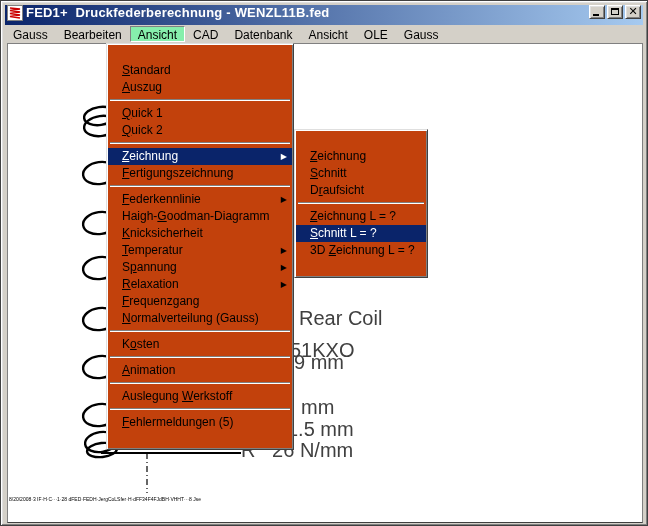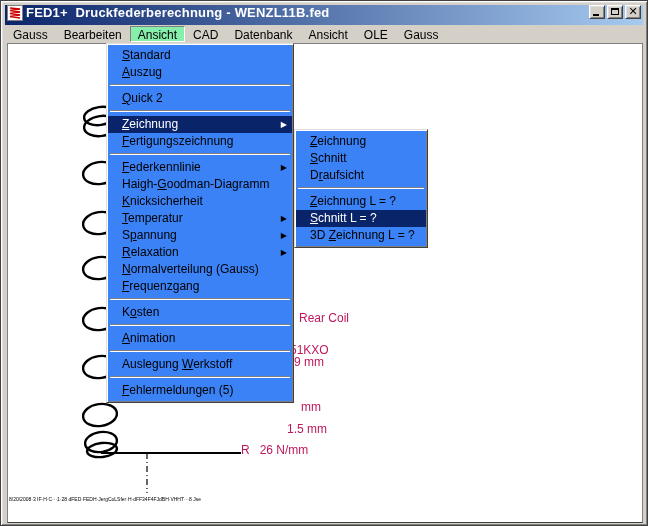--- a/index.html
+++ b/index.html
@@ -45,33 +45,33 @@
   .mb-item.pressed { border-color:#808080 #FFFFFF #FFFFFF #808080; background:#86efac; }
 
   
   #client {
     position:absolute; left:6px; top:42px; width:636px; height:480px;
     background:#FFFFFF;
     border:1px solid #808080; border-bottom-color:#404040;
     z-index:1;
   }
   #drawing-svg { position:absolute; left:0; top:0; width:648px; height:526px; z-index:2; pointer-events:none; }
-  .draw-label { position:absolute; z-index:2; color:#be185d; font-size:12px; line-height:18px; white-space:pre; }
+  .draw-label { position:absolute; z-index:2; color:#404040; font-size:20px; line-height:18px; white-space:pre; }
   #drawing-footer {
     position:absolute; left:8px; top:495px; z-index:2; color:#000;
     font-size:5px; line-height:6px; letter-spacing:0px; white-space:pre;
     transform:scaleY(0.9);
   }
 
   
   .menupanel {
-    position:absolute; background:#3b82f6; z-index:10;
+    position:absolute; background:#c2410c; z-index:10;
     border:1px solid; border-color:#DFDFDF #404040 #404040 #DFDFDF;
     box-shadow: inset 1px 1px 0 #FFFFFF, inset -1px -1px 0 #808080;
-    padding:3px 1px; font-size:12px; color:#000;
+    padding:18px 1px; font-size:12px; color:#000;
   }
   #ansicht-menu { left:105px; top:42px; width:188px; }
   #zeichnung-submenu { left:293px; top:128px; width:134px; }
   .mi {
     height:17px; line-height:17px; padding:0 6px 0 14px;
     position:relative; white-space:pre; cursor:default;
   }
   .mi.hl { background:#0A246A; color:#FFFFFF; }
   .mi .arrow {
     position:absolute; right:5px; top:0; height:17px; line-height:17px;
@@ -140,33 +140,34 @@
       <div class="draw-label" style="left: 300px; top: 397px;">mm</div>
       <div class="draw-label" style="left: 286px; top: 419px;">1.5 mm</div>
       <div class="draw-label" style="left: 240px; top: 440px;">R   26 N/mm</div>
     </div>
   <div id="drawing-footer">8/20/2008·3 IF·H·C···1·28 dFED·FEDH·JergCoLSfer·H·dFF34F4FJdBH·VHHT···8 Jse</div>
 
   <div id="ansicht-menu" class="menupanel">
       <div class="mi"><span><u>S</u>tandard</span></div>
       <div class="mi"><span><u>A</u>uszug</span></div>
       <div class="msep"></div>
+      <div class="mi"><span><u>Q</u>uick 1</span></div>
       <div class="mi"><span><u>Q</u>uick 2</span></div>
       <div class="msep"></div>
       <div class="mi hl"><span><u>Z</u>eichnung</span><span class="arrow">▶</span></div>
       <div class="mi"><span><u>F</u>ertigungszeichnung</span></div>
       <div class="msep"></div>
       <div class="mi"><span><u>F</u>ederkennlinie</span><span class="arrow">▶</span></div>
       <div class="mi"><span>Haigh-<u>G</u>oodman-Diagramm</span></div>
       <div class="mi"><span><u>K</u>nicksicherheit</span></div>
       <div class="mi"><span><u>T</u>emperatur</span><span class="arrow">▶</span></div>
       <div class="mi"><span>S<u>p</u>annung</span><span class="arrow">▶</span></div>
       <div class="mi"><span><u>R</u>elaxation</span><span class="arrow">▶</span></div>
+      <div class="mi"><span><u>F</u>requenzgang</span></div>
       <div class="mi"><span><u>N</u>ormalverteilung (Gauss)</span></div>
-      <div class="mi"><span><u>F</u>requenzgang</span></div>
       <div class="msep"></div>
       <div class="mi"><span>K<u>o</u>sten</span></div>
       <div class="msep"></div>
       <div class="mi"><span><u>A</u>nimation</span></div>
       <div class="msep"></div>
       <div class="mi"><span>Auslegung <u>W</u>erkstoff</span></div>
       <div class="msep"></div>
       <div class="mi"><span><u>F</u>ehlermeldungen (5)</span></div>
     </div>
 

